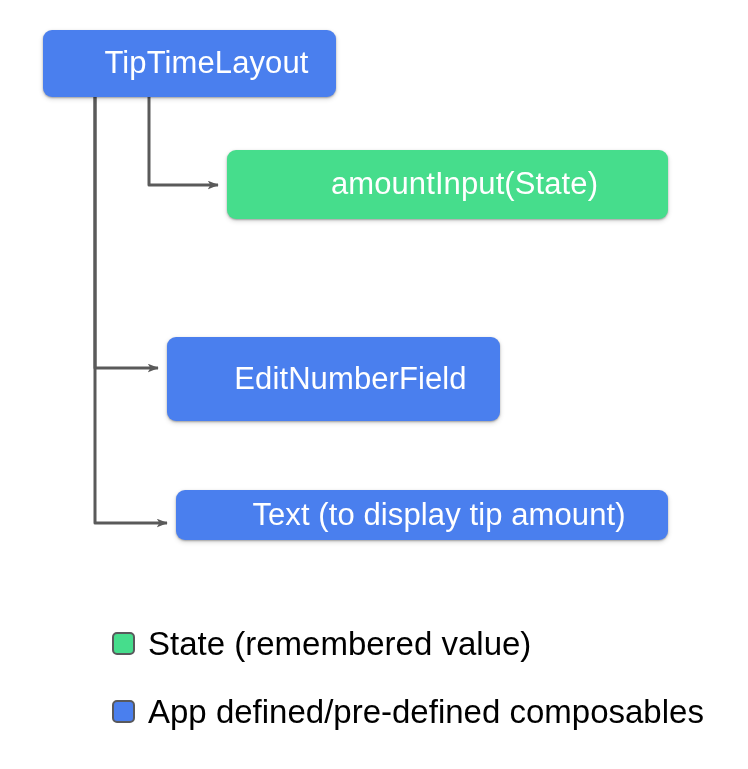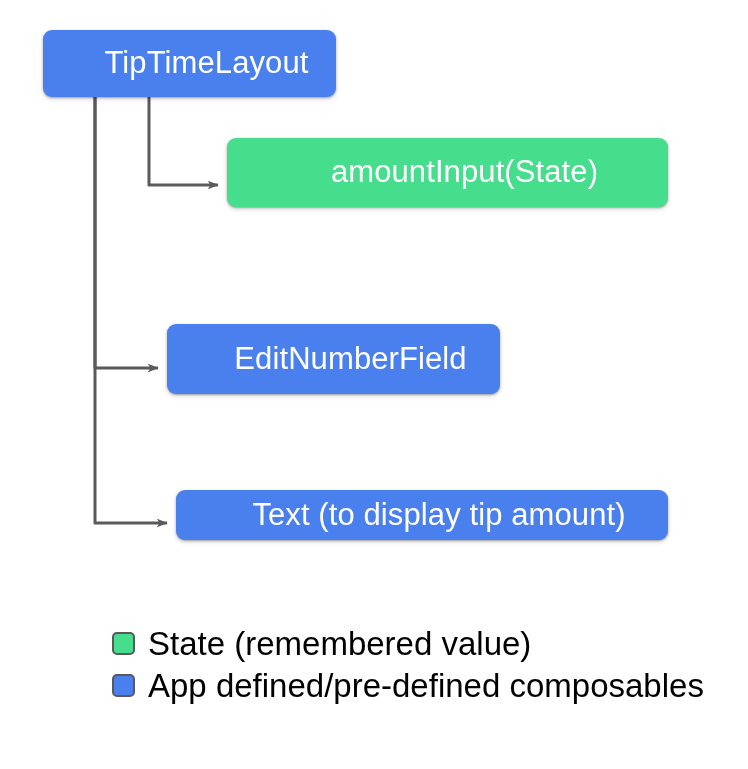--- a/index.html
+++ b/index.html
@@ -58,42 +58,42 @@
     padding-bottom: 2px;
   }
 
   .node--blue  { background: #4a7fee; }
   .node--green { background: #46dd8c; }
 
   #node-tiptimelayout {
     left: 43px;  top: 30px;   width: 293px; height: 67px;
   }
   #node-amountinput {
-    left: 227px; top: 138px;  width: 441px; height: 69px;
+    left: 227px; top: 150px;  width: 441px; height: 69px;
   }
   #node-editnumberfield {
-    left: 167px; top: 324px;  width: 333px; height: 70px;
+    left: 167px; top: 337px;  width: 333px; height: 84px;
   }
   #node-text {
     left: 176px; top: 490px;  width: 492px; height: 50px;
   }
 
   
   #legend {
     position: absolute;
     left: 112px;
     top: 622px;
     z-index: 2;
   }
   .legend-row {
     display: flex;
     align-items: center;
     height: 42px;
   }
-  .legend-row + .legend-row { }
+  .legend-row + .legend-row { margin-top: 26px; }
 
   .legend-swatch {
     width: 23px;
     height: 23px;
     border-radius: 5px;
     border: 2px solid #59595c;
     box-sizing: border-box;
     flex: 0 0 auto;
   }
   .legend-swatch--green { background: #46dd8c; }

